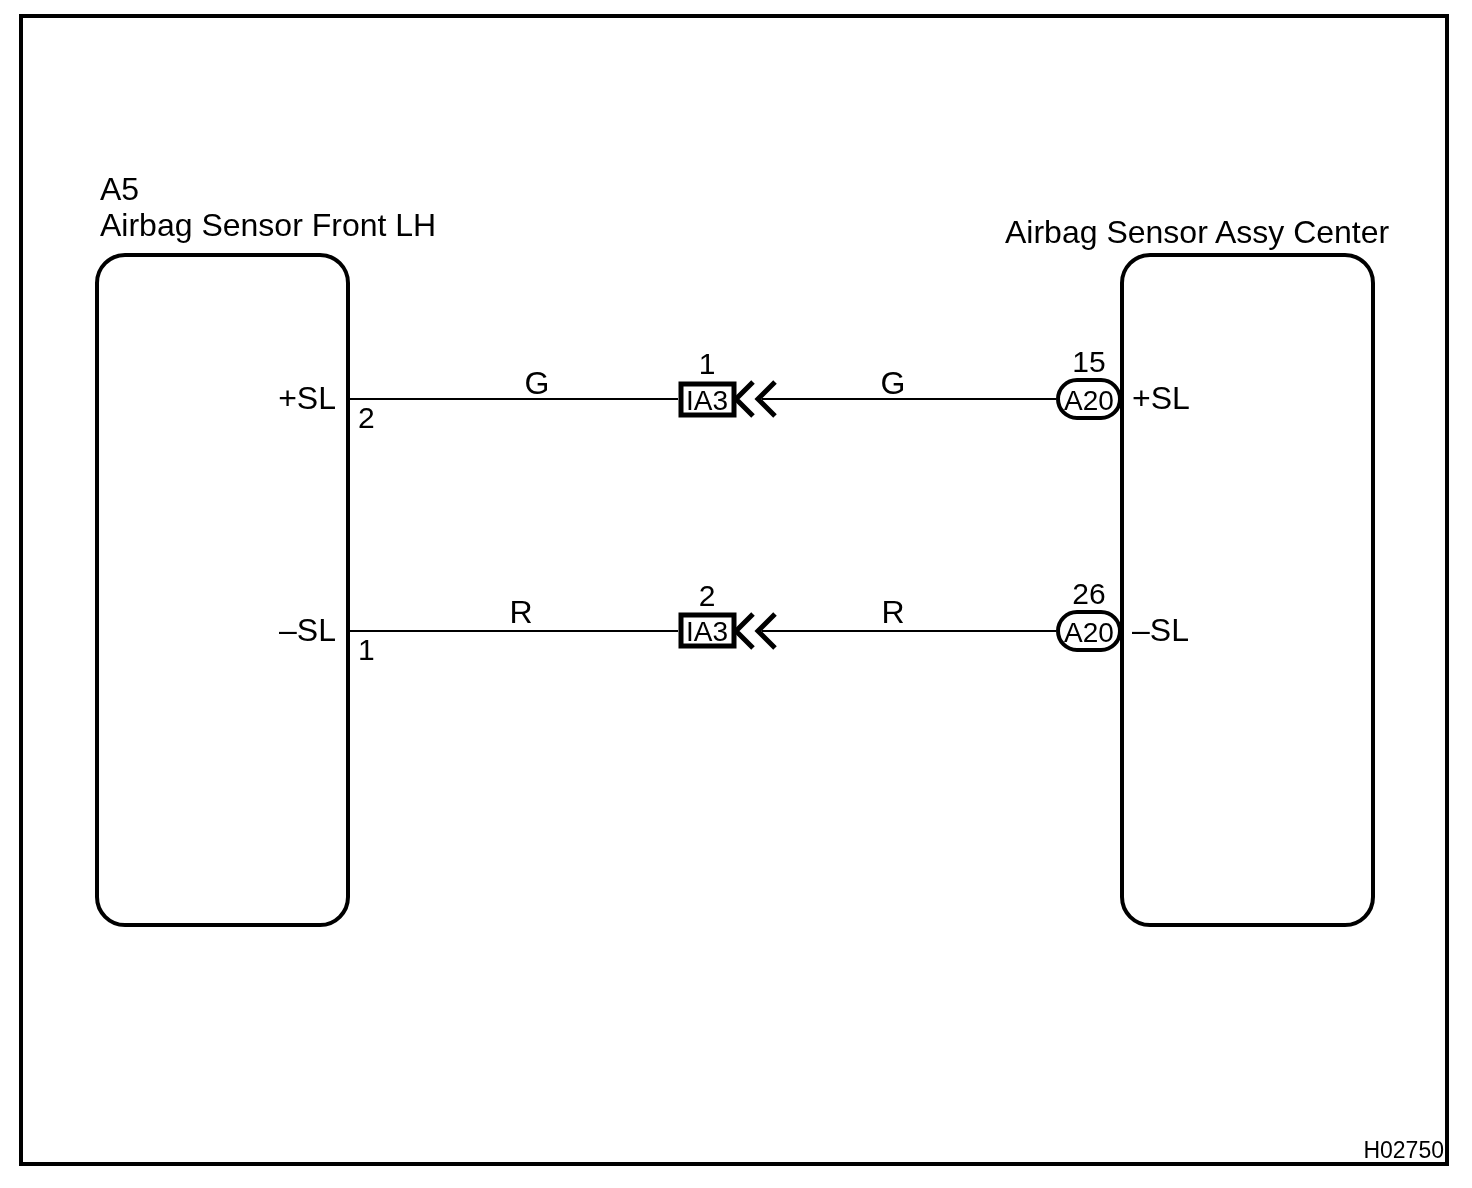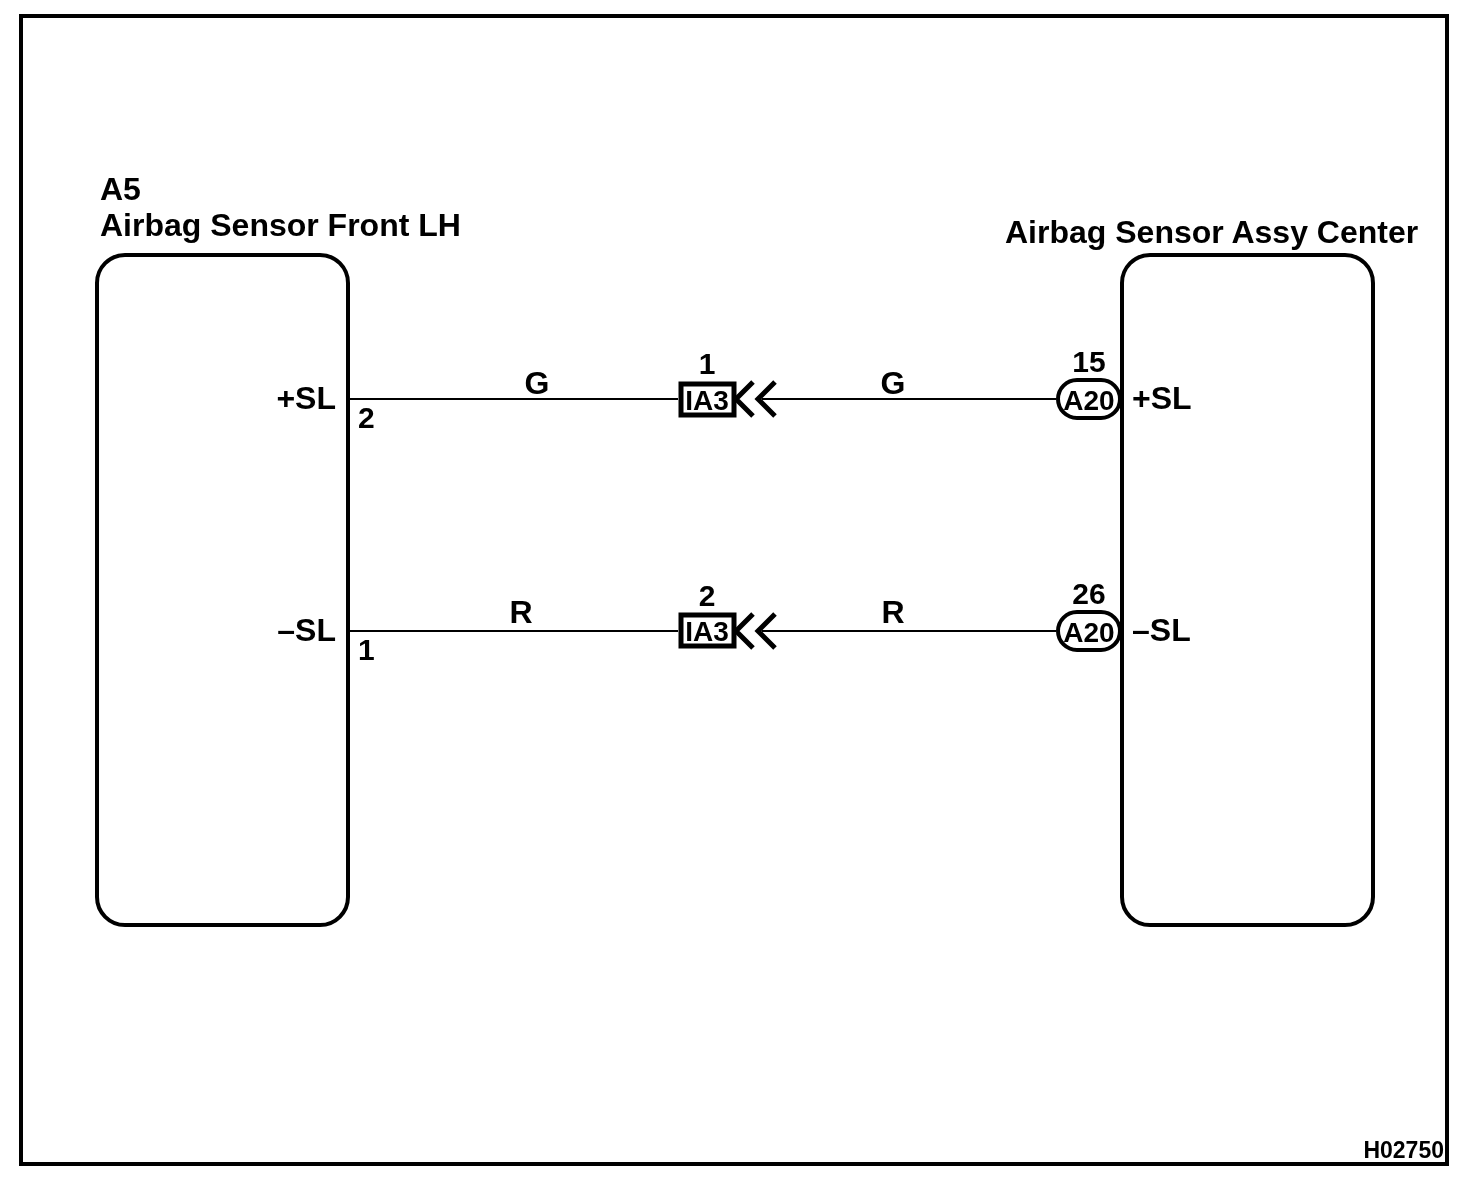--- a/index.html
+++ b/index.html
@@ -5,21 +5,20 @@
   html, body {
     margin: 0;
     padding: 0;
     background: #ffffff;
   }
   .stage {
     position: relative;
     width: 1472px;
     height: 1188px;
     background: #ffffff;
-    font-weight: bold;
   }
   svg {
     display: block;
   }
   text {
     font-family: "Liberation Sans", sans-serif;
     fill: #000000;
   }
   .t-label   { font-size: 32px; }
   .t-num     { font-size: 30px; }

